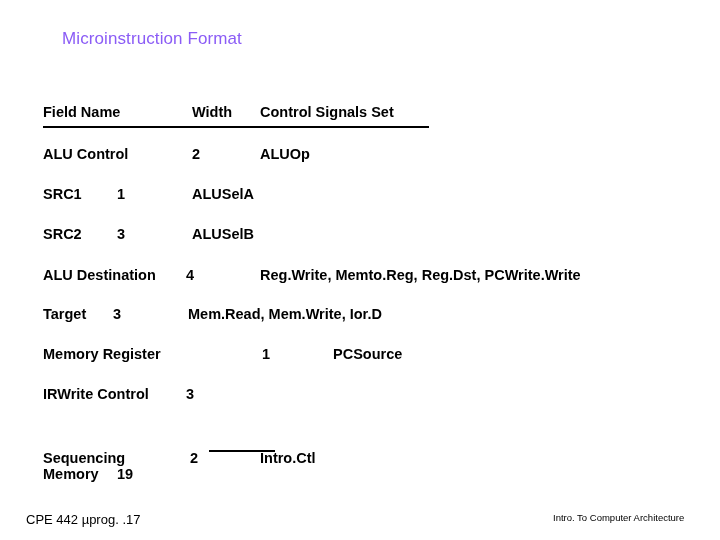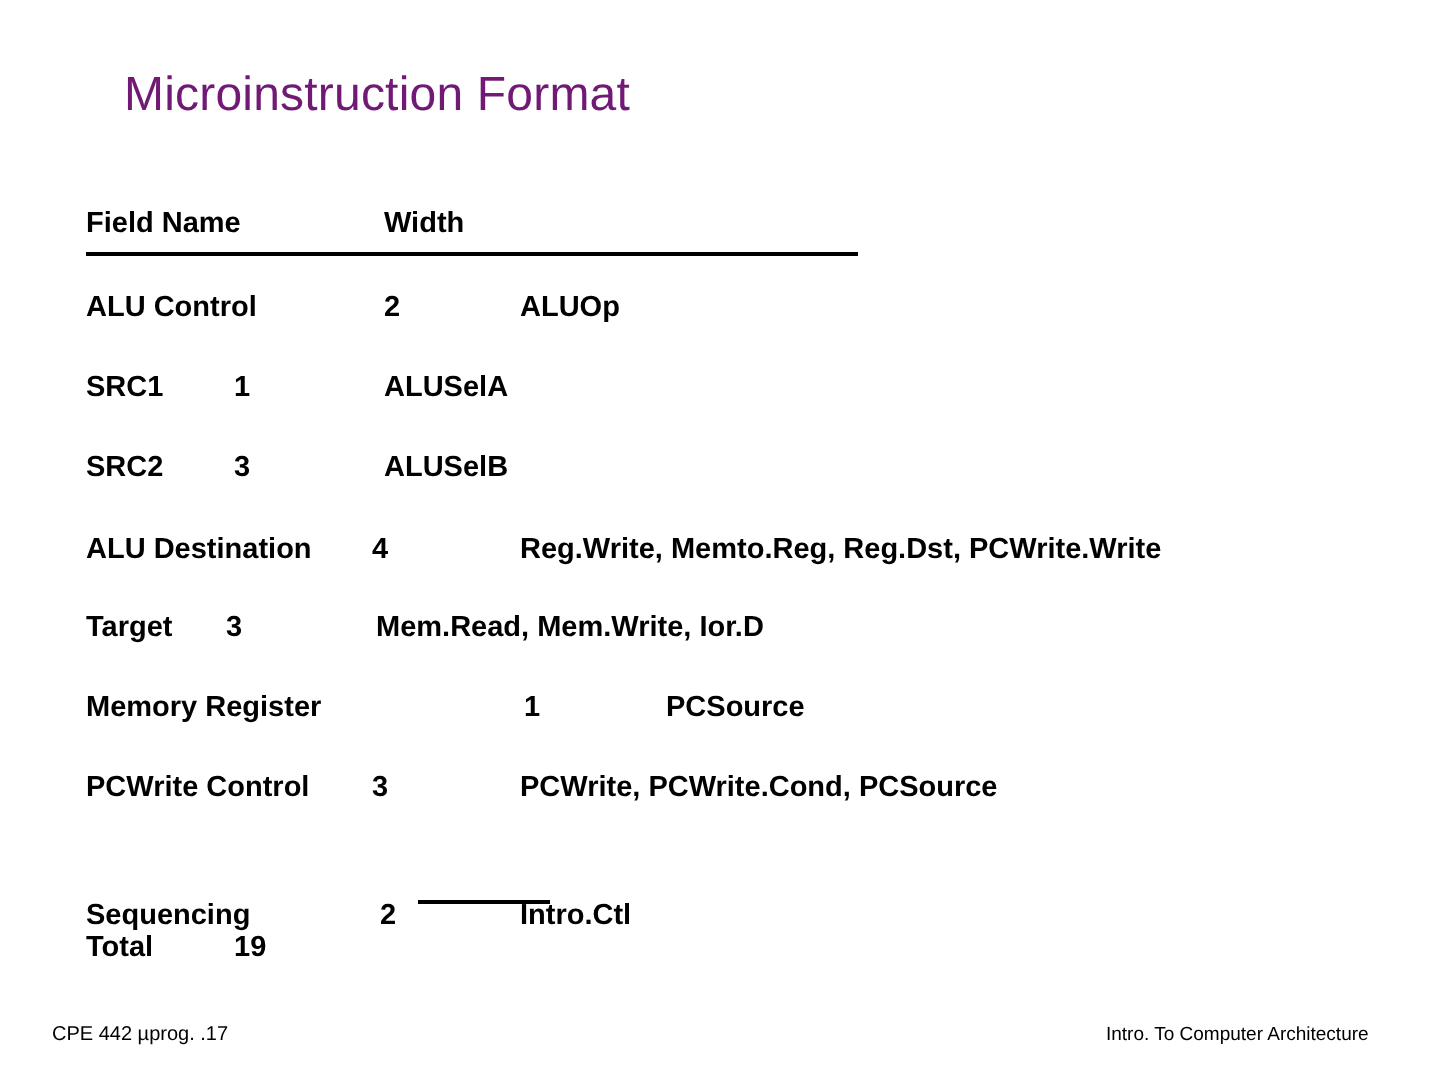--- a/index.html
+++ b/index.html
@@ -18,25 +18,25 @@
     position: relative;
     width: 720px;
     height: 540px;
     background: #ffffff;
   }
   
   .slide-title {
     position: absolute;
     left: 62px;
     top: 18px;
-    font-size: 24px;
+    font-size: 17px;
     font-weight: normal;
     letter-spacing: 0.1px;
     white-space: nowrap;
-    color: #701a75;
+    color: #8b5cf6;
   }
   
   .table-block {
     position: absolute;
     left: 0;
     top: 0;
     width: 720px;
   }
   .trow {
     position: absolute;
@@ -72,21 +72,21 @@
     top: 450px;
     width: 66px;
     height: 2px;
     background: #000000;
   }
   
   .footer-left {
     position: absolute;
     left: 26px;
     top: 512px;
-    font-size: 10px;
+    font-size: 13px;
     font-weight: normal;
     white-space: nowrap;
     color: #000000;
   }
   .footer-right {
     position: absolute;
     left: 553px;
     top: 512px;
     font-size: 9.5px;
     font-weight: normal;
@@ -99,20 +99,21 @@
 
 <div class="slide">
 
   <h1 class="slide-title">Microinstruction Format</h1>
 
   <div class="table-block">
 
     <div class="trow header-row" style="top:104px;">
       <span class="cell" style="left:43px;">Field Name</span>
       <span class="cell" style="left:192px;">Width</span>
+      <span class="cell" style="left:260px;">Control Signals Set</span>
     </div>
     <div class="header-underline"></div>
 
     <div class="trow" style="top:146px;">
       <span class="cell" style="left:43px;">ALU Control</span>
       <span class="cell" style="left:192px;">2</span>
       <span class="cell" style="left:260px;">ALUOp</span>
     </div>
 
     <div class="trow" style="top:186px;">
@@ -139,35 +140,34 @@
       <span class="cell" style="left:188px;">Mem.Read, Mem.Write, Ior.D</span>
     </div>
 
     <div class="trow" style="top:346px;">
       <span class="cell" style="left:43px;">Memory Register</span>
       <span class="cell" style="left:262px;">1</span>
       <span class="cell" style="left:333px;">PCSource</span>
     </div>
 
     <div class="trow" style="top:386px;">
-      <span class="cell" style="left:43px;">PCWrite Control</span>
+      <span class="cell" style="left:43px;">IRWrite Control</span>
       <span class="cell" style="left:186px;">3</span>
-      <span class="cell" style="left:260px;">PCWrite, PCWrite.Cond, PCSource</span>
     </div>
 
     <div class="trow" style="top:426px;margin-top:24px;">
       <span class="cell" style="left:43px;">Sequencing</span>
       <span class="cell" style="left:190px;">2</span>
       <span class="cell" style="left:260px;">Intro.Ctl</span>
     </div>
 
     <div class="sum-rule"></div>
 
     <div class="trow" style="top:466px;">
-      <span class="cell" style="left:43px;">Total</span>
+      <span class="cell" style="left:43px;">Memory</span>
       <span class="cell" style="left:117px;">19</span>
     </div>
 
   </div>
 
   <div class="footer-left">CPE 442  µprog. .17</div>
   <div class="footer-right">Intro. To Computer Architecture</div>
 
 </div>
 

